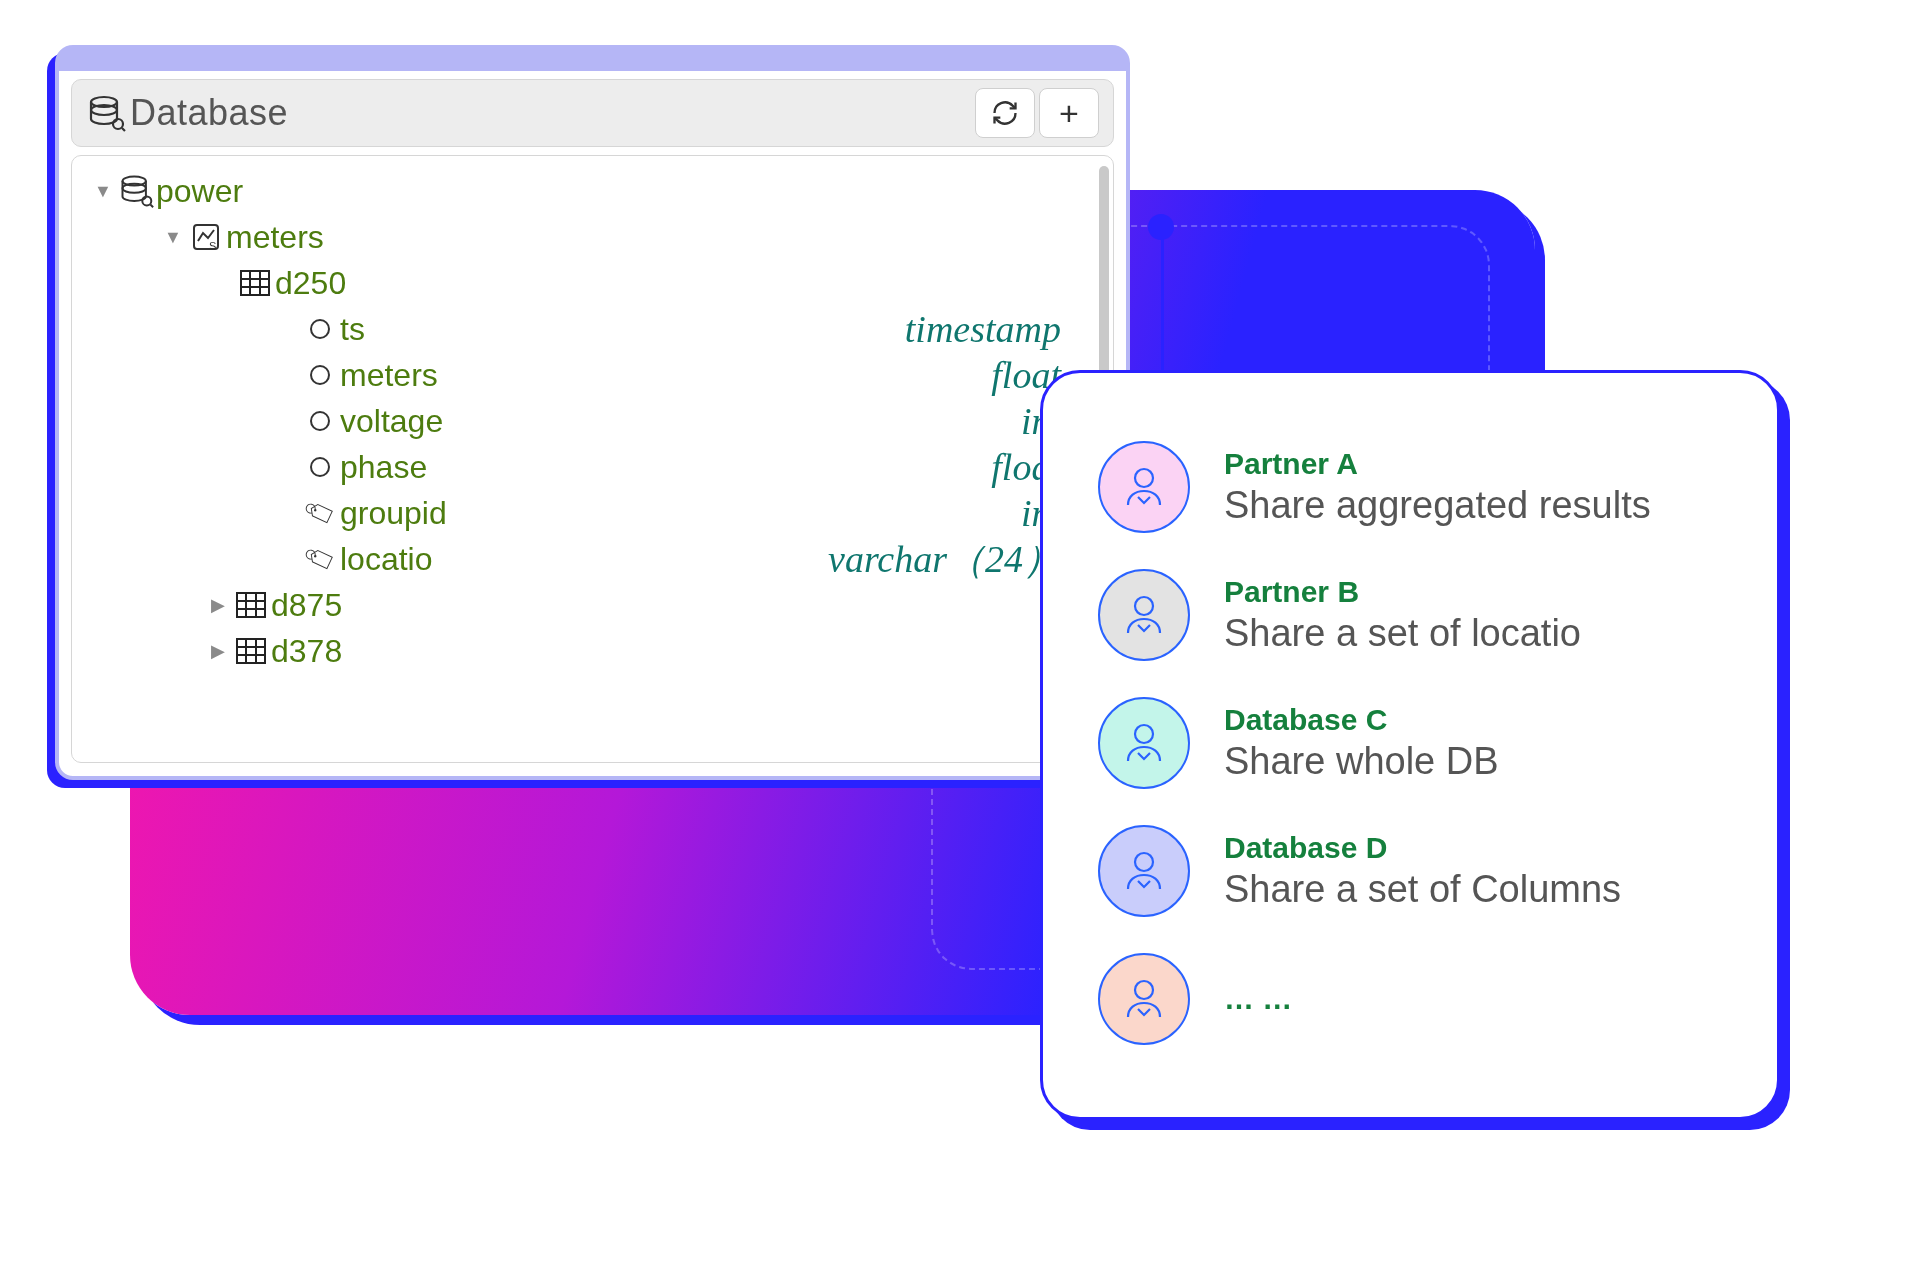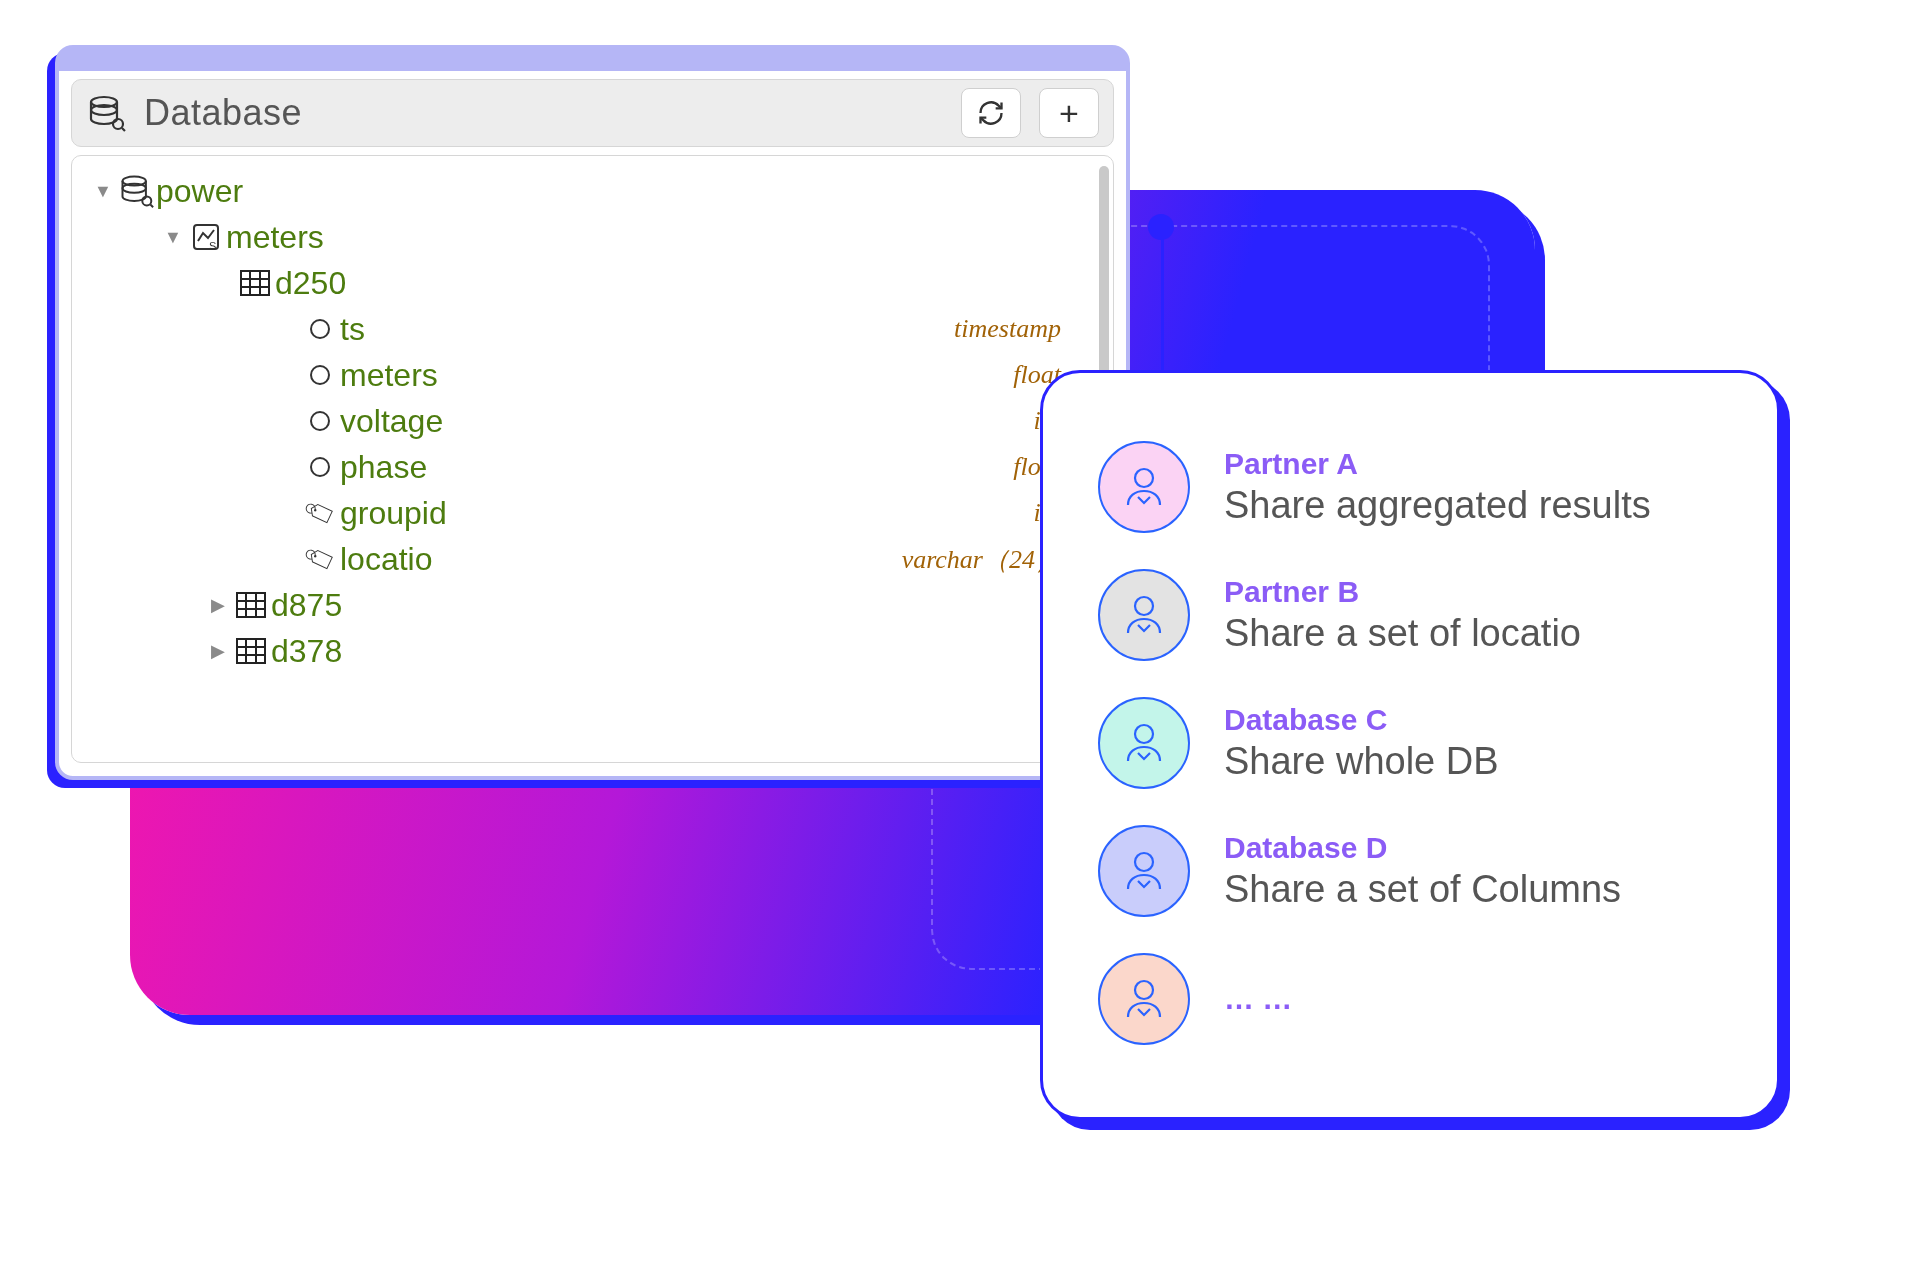--- a/index.html
+++ b/index.html
@@ -45,21 +45,21 @@
 
   .db-toolbar {
     margin:8px 12px 0 12px;
     height:68px;
     background:#ededed;
     border:1px solid #d6d6d6;
     border-radius:10px;
     display:flex;
     align-items:center;
     padding:0 14px;
-    gap:18px;
+    gap:4px;
   }
   .db-toolbar .title {
     font-size:36px;
     color:#555;
     flex:1;
     letter-spacing:0.5px;
   }
   .tb-btn {
     width:60px; height:50px;
     background:#fff;
@@ -83,21 +83,21 @@
     right:4px; top:10px;
     width:10px; height:420px;
     background:#c9c9c9;
     border-radius:5px;
   }
 
   .row { display:flex; align-items:center; height:46px; }
   .row .exp { width:26px; color:#8a8a8a; font-size:18px; text-align:center; }
   .row .ico { width:40px; display:flex; align-items:center; justify-content:center; }
   .row .lbl { font-size:32px; color:#4d7c0f; }
-  .row .typ { margin-left:auto; margin-right:30px; font-size:26px; color:#a16207; font-style:italic; font-family:Georgia, "Times New Roman", serif; }
+  .row .typ { margin-left:auto; margin-right:30px; font-size:38px; color:#0f766e; font-style:italic; font-family:Georgia, "Times New Roman", serif; }
 
   .ind1 { padding-left:0px; }
   .ind2 { padding-left:70px; }
   .ind3 { padding-left:145px; }
   .ind4 { padding-left:210px;text-align:center; }
   .ind3b { padding-left:115px; } 
 
   .circle-glyph {
     width:20px; height:20px; border:2.5px solid #333; border-radius:50%;
   }
@@ -128,21 +128,21 @@
     background:#2a22ff;
   }
 
   .prow { display:flex; align-items:center; gap:34px; height:128px; }
   .badge {
     width:92px; height:92px; border-radius:50%;
     border:2px solid #2a63ff;
     display:flex; align-items:center; justify-content:center;
     flex:0 0 92px;
   }
-  .ptxt .pname { font-size:30px; font-weight:700; color:#8b5cf6; line-height:1.25;}
+  .ptxt .pname { font-size:30px; font-weight:700; color:#15803d; line-height:1.25;}
   .ptxt .pdesc { font-size:38px; color:#555; line-height:1.25;}
 
   svg { display:block; }
 
   .db-icon-svg { stroke:#333; stroke-width:2.2; fill:none; }
   .table-icon-svg { stroke:#222; stroke-width:2; fill:none; }
   .schema-icon-svg { stroke:#333; stroke-width:2; fill:none; }
   .person-icon-svg { stroke:#2a63ff; stroke-width:2.2; fill:none; }
 </style>
 </head>

